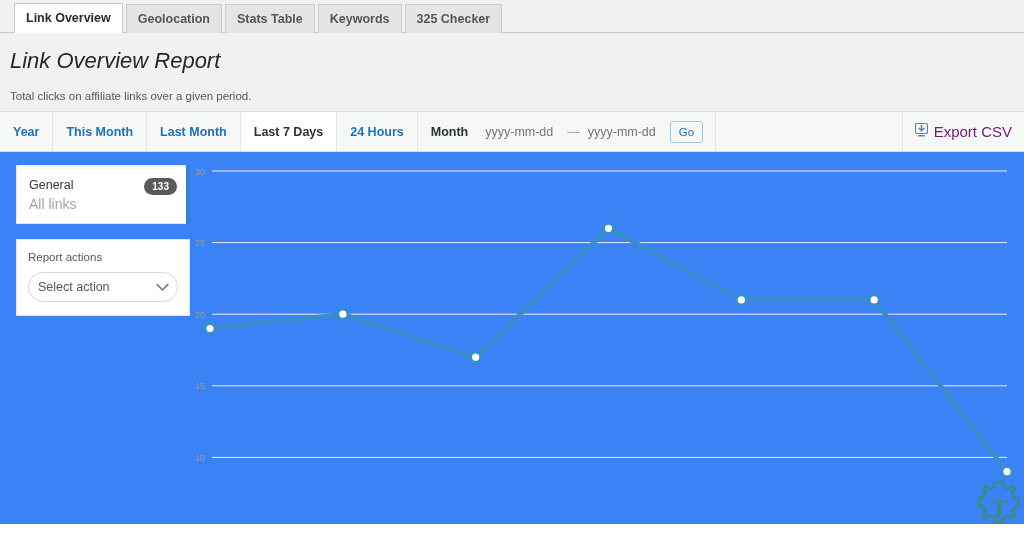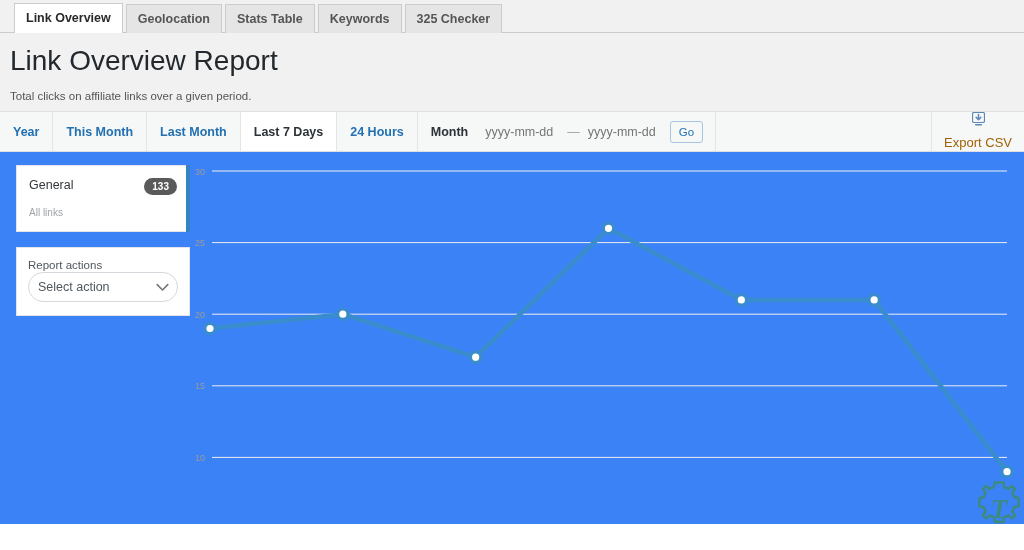--- a/index.html
+++ b/index.html
@@ -49,25 +49,26 @@
   }
 
   
   .header {
     background: #f1f1f1;
     padding: 14px 0 0 8px;
     height: 78px;
     box-sizing: border-box;
   }
   .page-title {
-    font-size: 28px;
+    font-size: 22px;
     font-weight: normal;
     color: #23282d;
     margin: 0 0 0 2px;
     line-height: 28px;
+    font-style: italic;
   }
   .page-sub {
     font-size: 11.5px;
     color: #555;
     margin: 14px 0 0 2px;
     line-height: 14px;
   }
 
   
   .toolbar {
@@ -134,25 +135,24 @@
   }
   .tb-spacer {
     flex: 1;
     border-right: 1px solid #e5e5e5;
   }
   .tb-export {
     display: flex;
     align-items: center;
     gap: 6px;
     padding: 0 12px;
-    font-size: 13px;
-    color: #a16207;
+    font-size: 15px;
+    color: #701a75;
     cursor: pointer;
     white-space: nowrap;
-    flex-direction: column;
   }
   .export-icon { display: block; }
 
   
   .body-area {
     position: relative;
     height: 372px;
     background: #3b82f6;
   }
 
@@ -185,44 +185,44 @@
     bottom: -1px;
     width: 4px;
     background: #3582c4;
   }
   .gp-name {
     font-size: 12.5px;
     color: #32373c;
     line-height: 16px;
   }
   .gp-sub {
-    font-size: 10px;
+    font-size: 14px;
     color: #a0a5aa;
-    margin-top: 13px;
+    margin-top: 5px;
     line-height: 13px;
   }
   .gp-badge {
     background: #5a5a5a;
     color: #fff;
     font-size: 10px;
     font-weight: bold;
     border-radius: 10px;
     padding: 3px 8px;
     line-height: 11px;
     margin-top: 1px;
   }
   .actions-panel {
     margin-top: 15px;
     padding: 10px 11px 13px;
   }
   .ap-label {
     font-size: 11.5px;
     color: #50575e;
     line-height: 14px;
-    margin-bottom: 0;
+    margin-bottom: 8px;
   }
   .select-wrap {
     position: relative;
   }
   .select-box {
     width: 100%;
     box-sizing: border-box;
     border: 1px solid #d5d8dc;
     border-radius: 15px;
     background: #fff;

